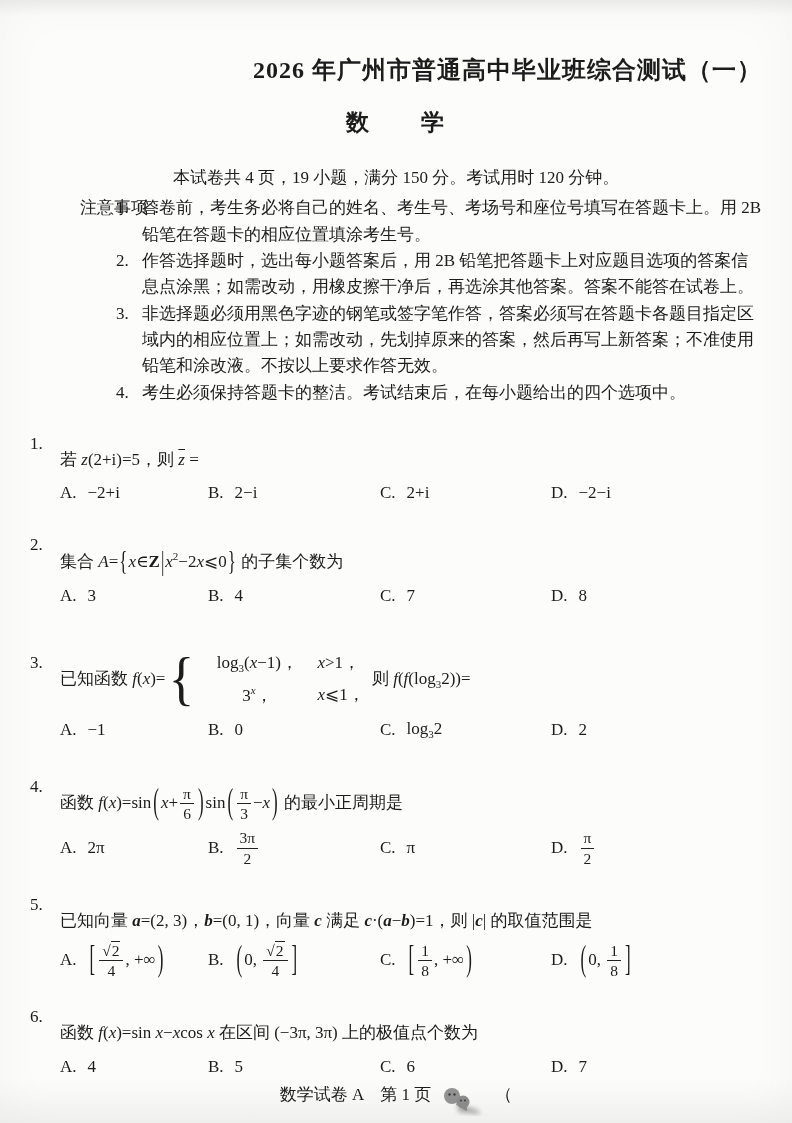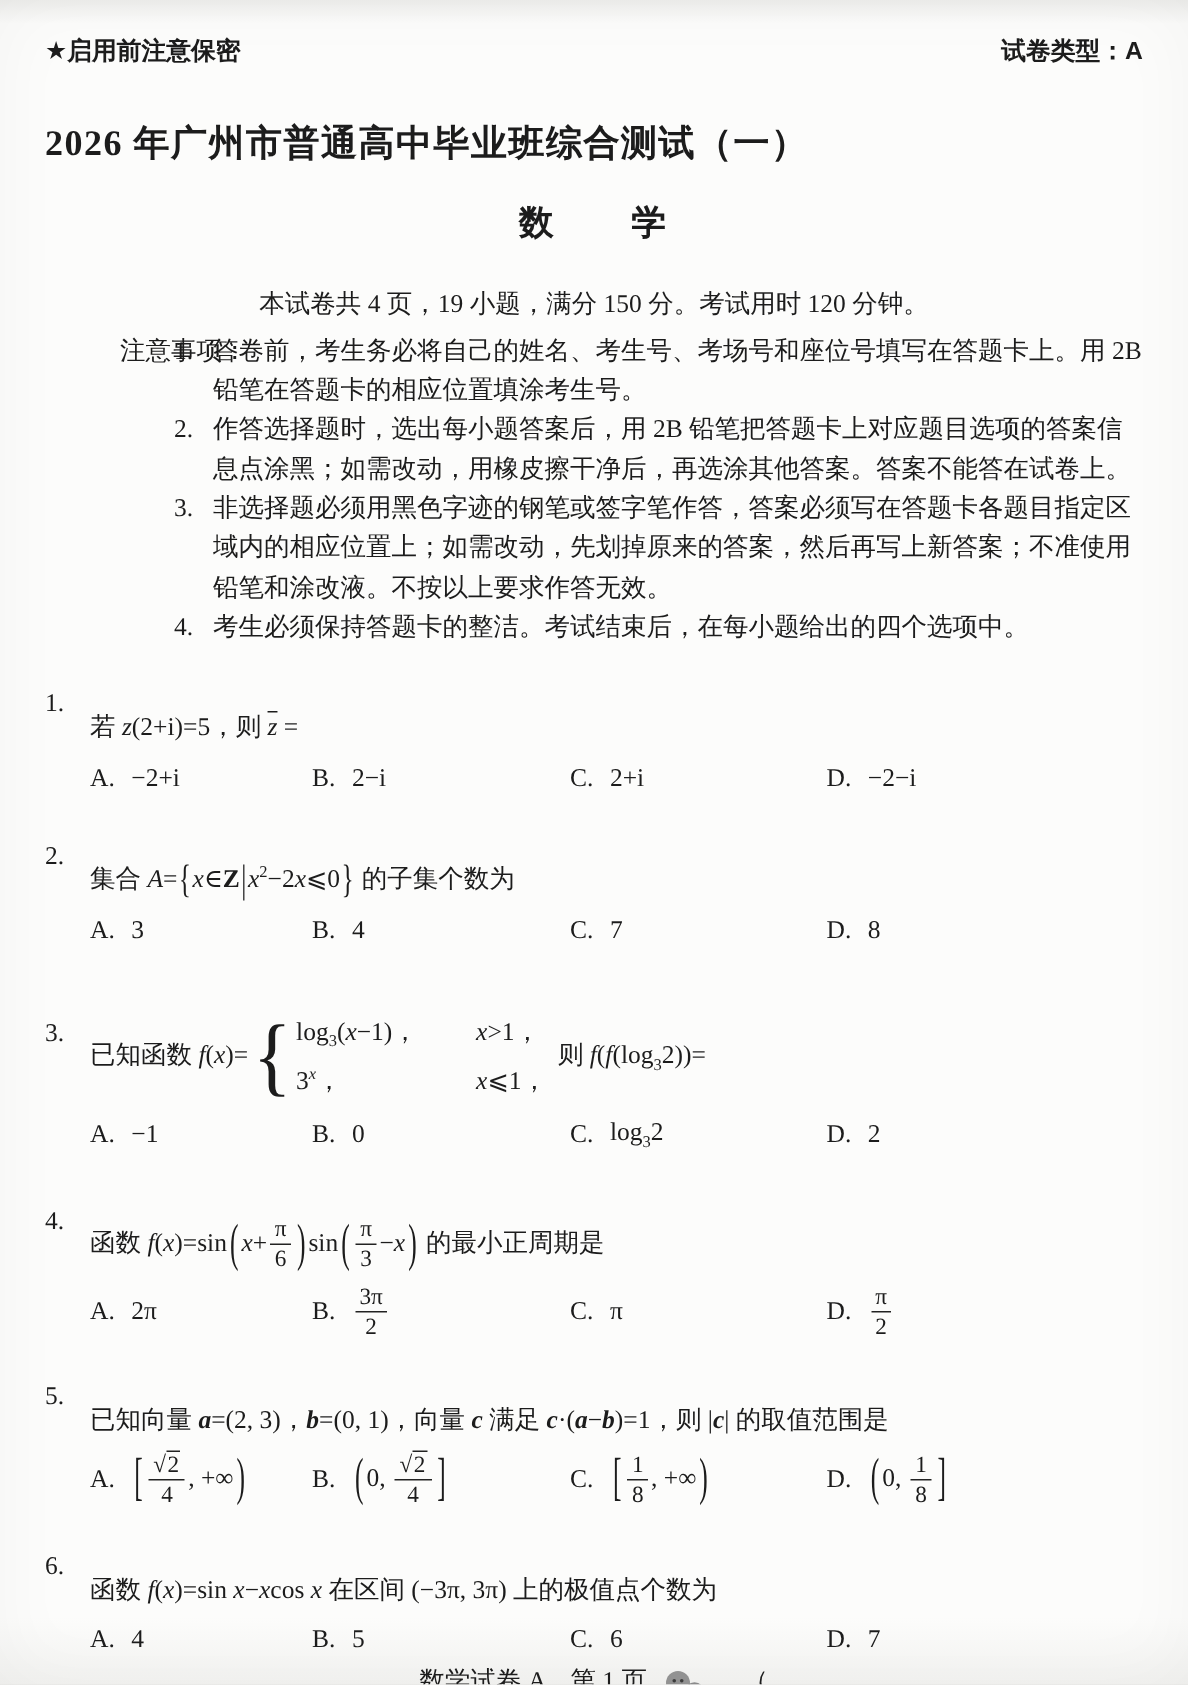--- a/index.html
+++ b/index.html
@@ -8,21 +8,21 @@
     margin:0 auto;padding:22px 30px 12px;
     background:linear-gradient(#eeeeec,#fcfcfb 16px,#fcfcfb 96%,#f3f3f1);
     box-shadow:inset 0 0 50px rgba(0,0,0,0.035);
     color:#1c1c1c;
     font-family:"Liberation Serif","DejaVu Serif",serif;
     font-size:17px;line-height:1.55;
     display:flex;flex-direction:column;overflow:hidden;
   }
   .hdr{display:flex;justify-content:space-between;font-weight:bold;font-size:16.5px;
        font-family:"Liberation Sans","DejaVu Sans",sans-serif;}
-  .title{text-align:left;font-size:24px;font-weight:bold;margin:30px 0 0;letter-spacing:1px;}
+  .title{text-align:right;font-size:24px;font-weight:bold;margin:30px 0 0;letter-spacing:1px;}
   .subject{text-align:center;font-size:23px;font-weight:bold;margin:16px 0 0;letter-spacing:2px;}
   .info{margin:24px 0 0;text-align:center;}
   .notices{position:relative;padding-left:86px;margin-top:4px;}
   .nlabel{position:absolute;left:13px;top:0;margin-left:37px;}
   .nitem{display:flex;}
   .nnum{width:26px;flex:none;}
   .ntext{flex:1;}
   .section{font-weight:bold;margin:14px 0 0;padding-left:40px;text-indent:-40px;line-height:1.85;}
   .q{margin-top:9px;}
   .stem{display:flex;align-items:center;}
@@ -42,35 +42,31 @@
   .fr .nu{border-bottom:1.2px solid #222;padding:0 3px 1px;}
   .fr .de{padding-top:1px;}
   .sq{white-space:nowrap;}
   .sqv{border-top:1.2px solid #222;padding:0 1px;}
   .bd{display:inline-block;font-weight:300;vertical-align:middle;}
   .t1{transform:scaleY(1.55);margin:0 1px;}
   .t2{transform:scaleY(2.05);margin:0 2px;}
   .cases{display:inline-flex;align-items:center;vertical-align:middle;margin:0 3px;}
   .cb{font-size:54px;font-weight:200;line-height:0.95;margin-right:3px;transform:scaleY(1.08);}
   .crows{display:inline-flex;flex-direction:column;gap:5px;}
-  .crow{display:inline-flex;}
+  .crow{display:inline-flex;text-align:center;}
   .cc1{min-width:120px;}
   .footer{margin-top:auto;text-align:center;padding-bottom:8px;}
   .footer-inner{display:inline-flex;align-items:center;gap:12px;}
   .wx{position:relative;display:inline-block;width:40px;height:30px;top:6px;}
 </style>
 </head>
 <body>
 
 <div class="page">
 
-  <div class="hdr">
-    <span>★启用前注意保密</span>
-    <span>试卷类型：A</span>
-  </div>
 
   <div class="title">2026 年广州市普通高中毕业班综合测试（一）</div>
   <div class="subject">数　　学</div>
 
   <p class="info">本试卷共 4 页，19 小题，满分 150 分。考试用时 120 分钟。</p>
 
   <div class="notices">
     <span class="nlabel">注意事项：</span>
     <div class="nitem">
       <span class="nnum">1.</span>

